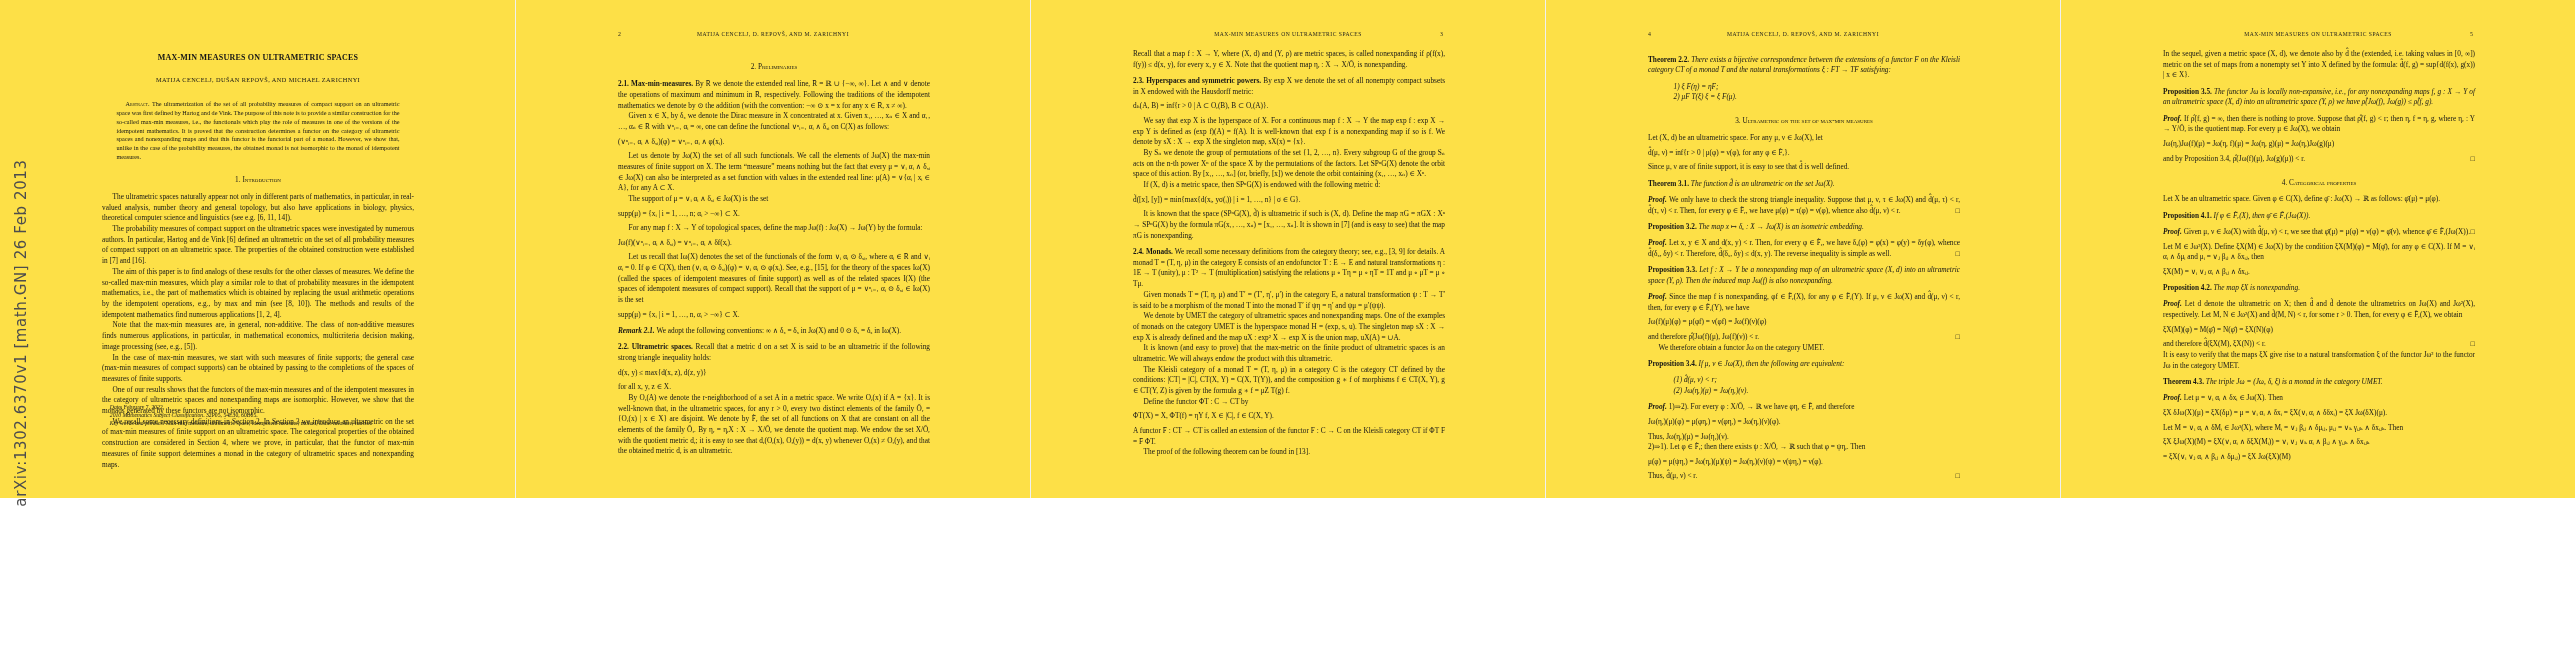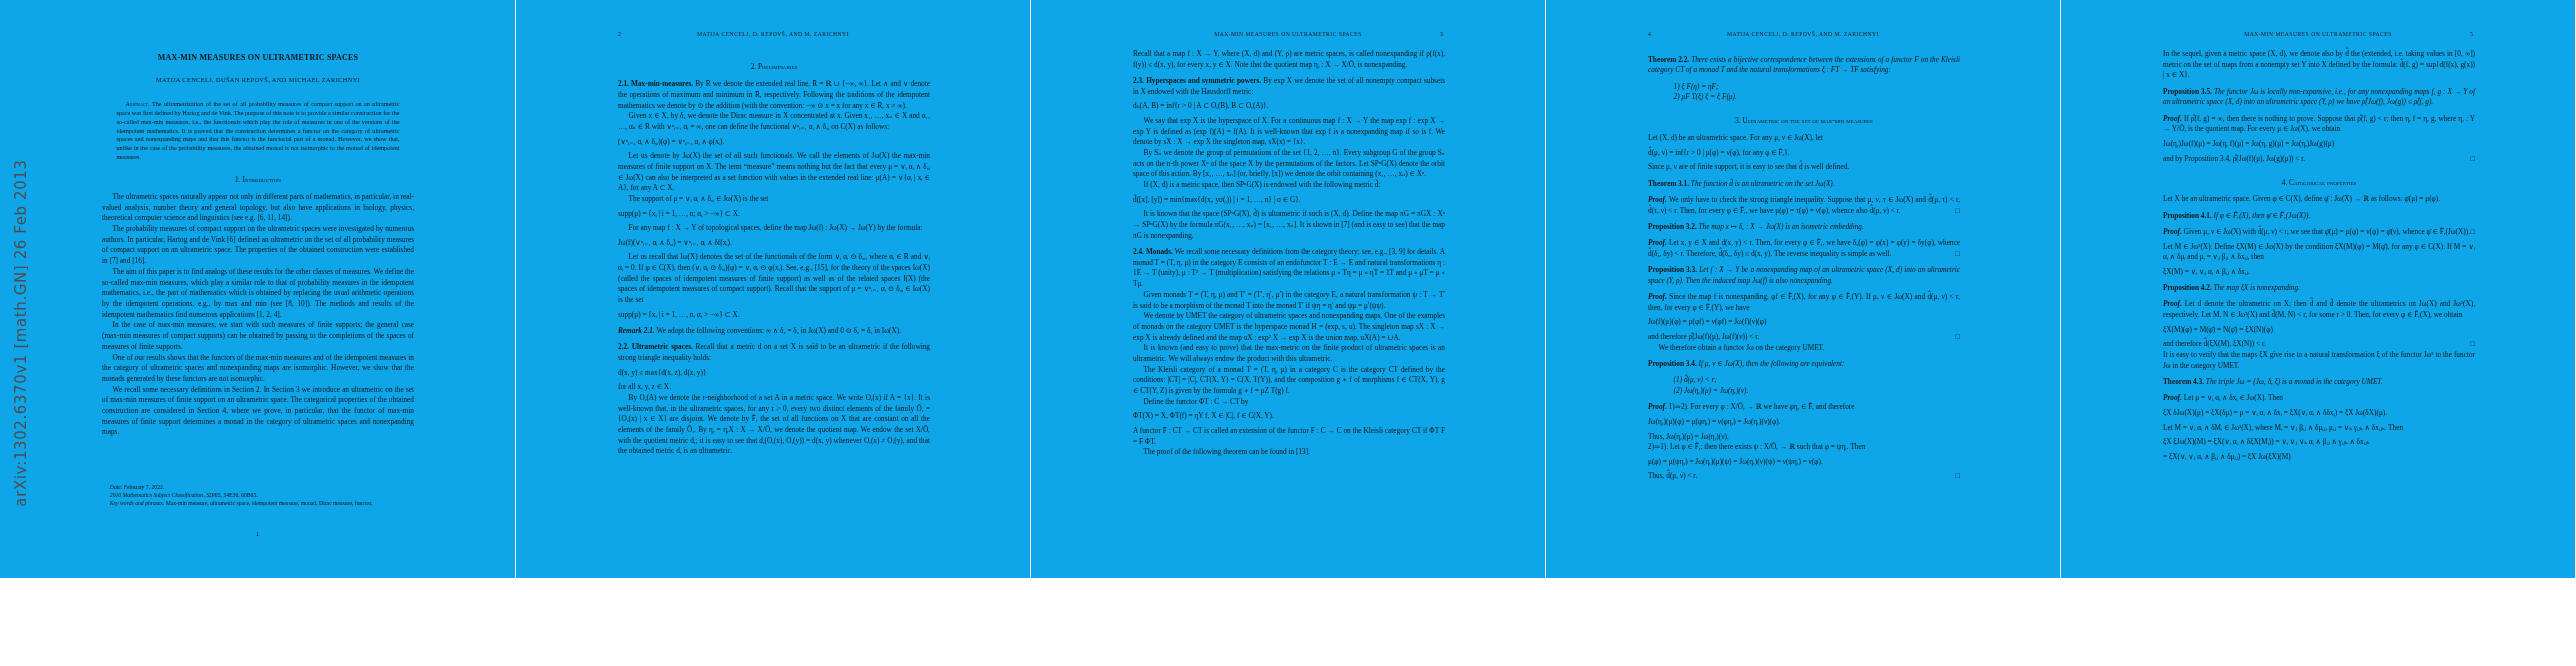--- a/index.html
+++ b/index.html
@@ -1,20 +1,20 @@
 <!DOCTYPE html>
 <html style="font-size:9px"><head>
 <meta charset="utf-8">
 <style>
   html,body{margin:0;padding:0;background:#ffffff;}
   .canvas{position:relative;width:2576px;height:667px;background:#ffffff;overflow:hidden;
           font-family:"Liberation Serif","DejaVu Serif","DejaVu Sans",serif;color:#161616;}
   .canvas *{box-sizing:border-box;}
   .pages{position:absolute;left:0;top:0;width:2576px;height:667px;display:flex;z-index:1;}
-  .page{position:relative;width:515px;height:578px;flex:0 0 515px;background:#0ea5e9;overflow:hidden;}
+  .page{position:relative;width:515px;height:498px;flex:0 0 515px;background:#fde047;overflow:hidden;}
   .page + .page{border-left:0.6px solid #f0f0f0;}
 
   .arxiv-stamp{position:absolute;left:21px;top:333px;z-index:5;white-space:nowrap;
                transform:translate(-50%,-50%) rotate(-90deg);
                font-family:"DejaVu Sans","Liberation Sans",sans-serif;
                font-size:15px;letter-spacing:0.6px;color:#4d4d4d;}
 
   .page-header{position:absolute;top:31px;left:102px;right:102px;text-align:center;
                font-size:5.6px;letter-spacing:0.5px;color:#1d1d1d;}
   .hnum{position:absolute;top:0;font-size:5.8px;letter-spacing:0;}
@@ -55,20 +55,21 @@
   <div class="pages" id="pages">
       <div class="page">
         <div class="page-body">
           <div class="b-title">MAX-MIN MEASURES ON ULTRAMETRIC SPACES</div>
           <div class="b-authors">MATIJA CENCELJ, DUŠAN REPOVŠ, AND MICHAEL ZARICHNYI</div>
           <p class="b-abstract"><span class="ab-label">Abstract. </span>The ultrametrization of the set of all probability measures of compact support on an ultrametric space was first defined by Hartog and de Vink. The purpose of this note is to provide a similar construction for the so-called max-min measures, i.e., the functionals which play the role of measures in one of the versions of the idempotent mathematics. It is proved that the construction determines a functor on the category of ultrametric spaces and nonexpanding maps and that this functor is the functorial part of a monad. However, we show that, unlike in the case of the probability measures, the obtained monad is not isomorphic to the monad of idempotent measures.</p>
           <div class="b-sec">1. Introduction</div>
           <p class="b-para">The ultrametric spaces naturally appear not only in different parts of mathematics, in particular, in real-valued analysis, number theory and general topology, but also have applications in biology, physics, theoretical computer science and linguistics (see e.g. [6, 11, 14]).</p>
           <p class="b-para">The probability measures of compact support on the ultrametric spaces were investigated by numerous authors. In particular, Hartog and de Vink [6] defined an ultrametric on the set of all probability measures of compact support on an ultrametric space. The properties of the obtained construction were established in [7] and [16].</p>
           <p class="b-para">The aim of this paper is to find analogs of these results for the other classes of measures. We define the so-called max-min measures, which play a similar role to that of probability measures in the idempotent mathematics, i.e., the part of mathematics which is obtained by replacing the usual arithmetic operations by the idempotent operations, e.g., by max and min (see [8, 10]). The methods and results of the idempotent mathematics find numerous applications [1, 2, 4].</p>
+          <p class="b-para">Note that the max-min measures are, in general, non-additive. The class of non-additive measures finds numerous applications, in particular, in mathematical economics, multicriteria decision making, image processing (see, e.g., [5]).</p>
           <p class="b-para">In the case of max-min measures, we start with such measures of finite supports; the general case (max-min measures of compact supports) can be obtained by passing to the completions of the spaces of measures of finite supports.</p>
           <p class="b-para">One of our results shows that the functors of the max-min measures and of the idempotent measures in the category of ultrametric spaces and nonexpanding maps are isomorphic. However, we show that the monads generated by these functors are not isomorphic.</p>
           <p class="b-para">We recall some necessary definitions in Section 2. In Section 3 we introduce an ultrametric on the set of max-min measures of finite support on an ultrametric space. The categorical properties of the obtained construction are considered in Section 4, where we prove, in particular, that the functor of max-min measures of finite support determines a monad in the category of ultrametric spaces and nonexpanding maps.</p>
         </div>
         <div class="footnotes">
           <p class="fn"><i class="fn-em">Date</i>: February 7, 2022.</p>
           <p class="fn"><i class="fn-em">2010 Mathematics Subject Classification</i>. 32P05, 54E30, 60B05.</p>
           <p class="fn"><i class="fn-em">Key words and phrases</i>. Max-min measure, ultrametric space, idempotent measure, monad, Dirac measure, functor.</p>
         </div>
         <div class="folio">1</div>

